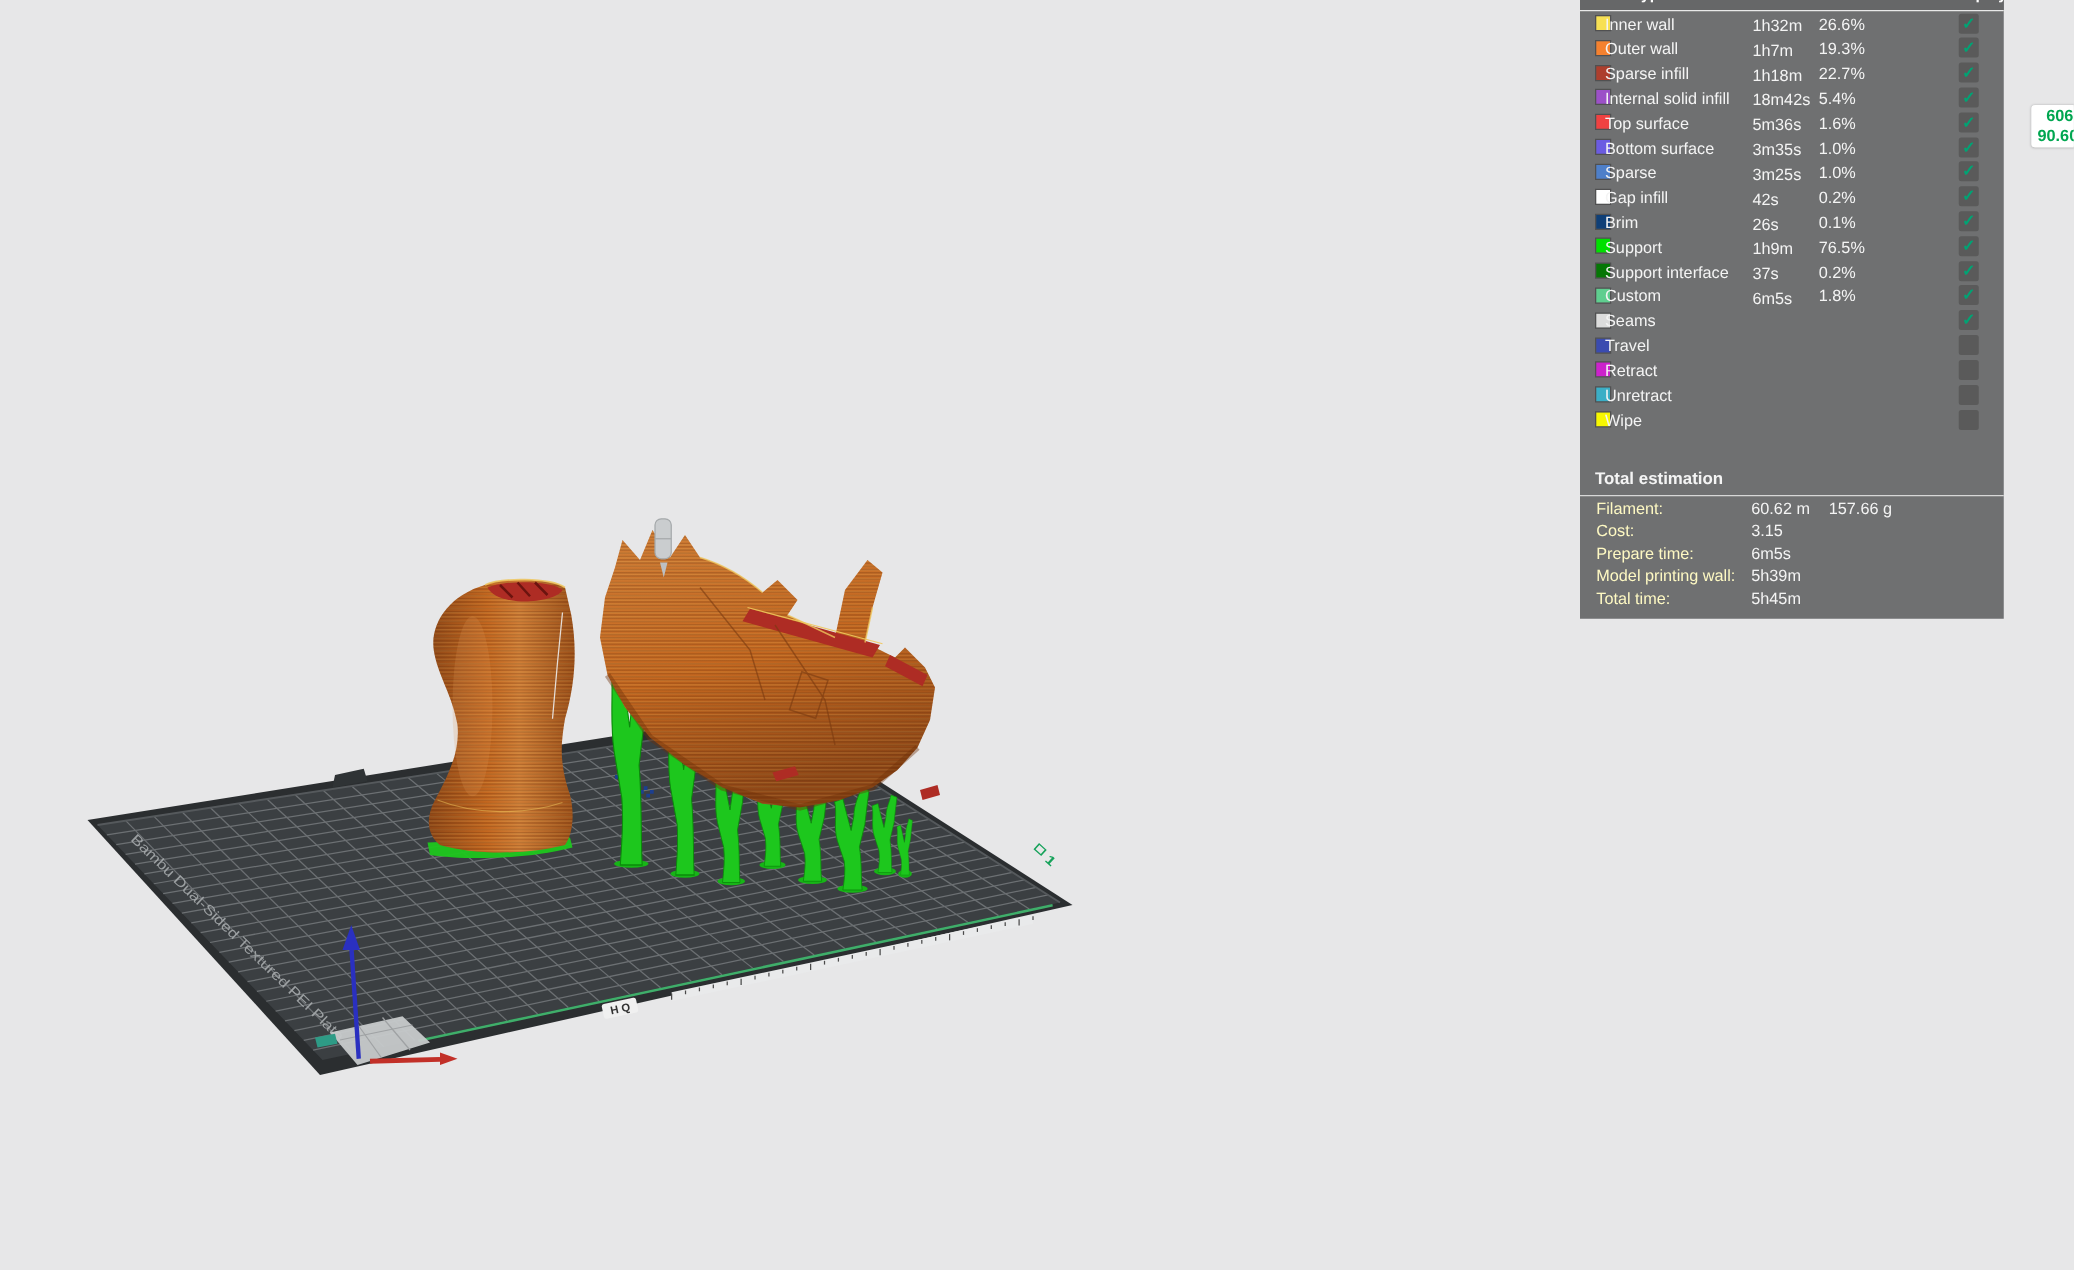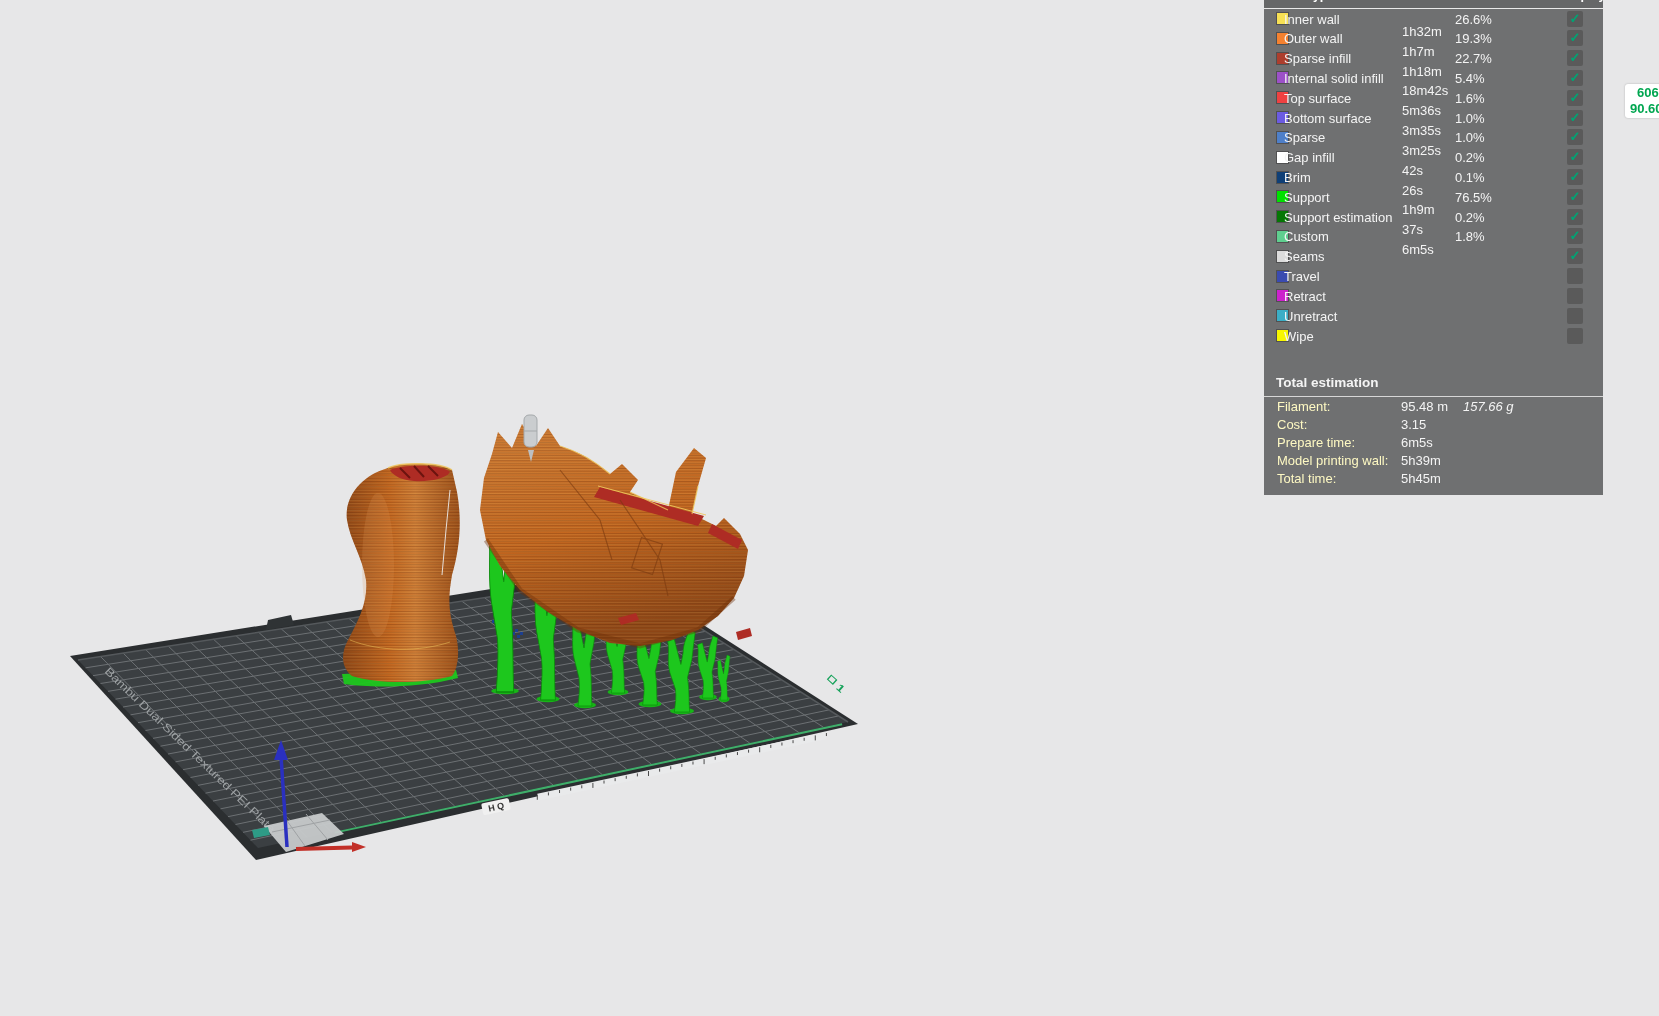--- a/index.html
+++ b/index.html
@@ -13,32 +13,32 @@
          background:#6f7071;color:#f4f4f4;font-size:13px;}
   .hdr{position:relative;height:8px;overflow:hidden;background:#666768;
        border-bottom:1px solid #e9e9e9;}
   .hdr span{position:absolute;top:-12px;font-size:12.5px;font-weight:bold;color:#fdfdfd;}
   .hdr .h-type{left:13px;}
   .hdr .h-disp{left:297px;}
   .lt-row{position:relative;height:19.82px;}
   .sw{position:absolute;left:13px;top:4px;width:11px;height:11px;
       outline:1px solid rgba(0,0,0,.28);}
   .lt-label{position:absolute;left:20px;top:2.5px;white-space:nowrap;}
-  .lt-time{position:absolute;left:138px;top:15px;}
+  .lt-time{position:absolute;left:138px;top:4px;}
   .lt-pct{position:absolute;left:191px;top:2.5px;}
   .cb{position:absolute;left:303px;top:1.5px;width:16px;height:16px;background:#5a5a5a;
       border-radius:2px;text-align:center;line-height:15px;font-size:13px;font-weight:bold;
       color:transparent;cursor:pointer;}
   .cb.on{color:#00a474;}
   .te-title{margin-top:29px;padding-left:12px;font-weight:bold;font-size:13.5px;}
   .te-sep{height:1px;background:#d7d7d7;margin-top:6px;}
   .te-row{position:relative;height:18.1px;}
   .te-label{position:absolute;left:13px;top:2px;color:#fef9c3;}
   .te-v1{position:absolute;left:137px;top:2px;}
-  .te-v2{position:absolute;left:199px;top:2px;font-style:italic;}
+  .te-v2{position:absolute;left:199px;top:2px;}
 
   
   .tip{position:absolute;left:1625px;top:84px;width:80px;height:34px;background:#ffffff;
        border-radius:3px;box-shadow:0 0 2px rgba(0,0,0,.25);font-size:13px;font-weight:600;}
   .tip div{line-height:16px;white-space:nowrap;}
   .tip .tl1{padding-left:12px;padding-top:1px;}
   .tip .tl2{padding-left:5px;}
 </style>
 </head>
 <body>
@@ -329,21 +329,21 @@
         </div>
         <div class="lt-row">
           <span class="sw" style="background: rgb(0, 224, 0);"></span>
           <span class="lt-label">Support</span>
           <span class="lt-time">1h9m</span>
           <span class="lt-pct">76.5%</span>
           <span class="cb on" style="color: rgb(0, 164, 116);">✓</span>
         </div>
         <div class="lt-row">
           <span class="sw" style="background: rgb(5, 119, 5);"></span>
-          <span class="lt-label">Support estimation</span>
+          <span class="lt-label">Support interface</span>
           <span class="lt-time">37s</span>
           <span class="lt-pct">0.2%</span>
           <span class="cb on" style="color: rgb(0, 164, 116);">✓</span>
         </div>
         <div class="lt-row">
           <span class="sw" style="background: rgb(95, 206, 143);"></span>
           <span class="lt-label">Custom</span>
           <span class="lt-time">6m5s</span>
           <span class="lt-pct">1.8%</span>
           <span class="cb on" style="color: rgb(0, 164, 116);">✓</span>
@@ -382,21 +382,21 @@
           <span class="lt-time"></span>
           <span class="lt-pct"></span>
           <span class="cb" style="color: transparent;">✓</span>
         </div>
       </div>
     <div class="te-title">Total estimation</div>
     <div class="te-sep"></div>
     <div id="te-rows">
         <div class="te-row">
           <span class="te-label">Filament:</span>
-          <span class="te-v1">95.48 m</span>
+          <span class="te-v1">60.62 m</span>
           <span class="te-v2">157.66 g</span>
         </div>
         <div class="te-row">
           <span class="te-label">Cost:</span>
           <span class="te-v1">3.15</span>
           <span class="te-v2"></span>
         </div>
         <div class="te-row">
           <span class="te-label">Prepare time:</span>
           <span class="te-v1">6m5s</span>

